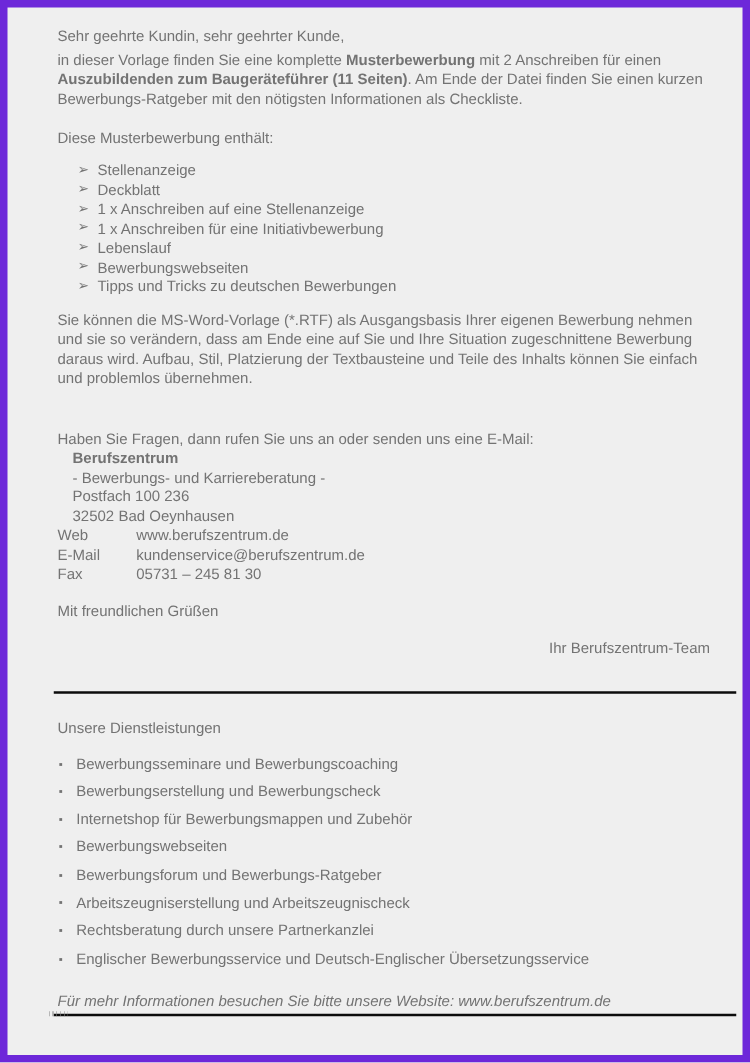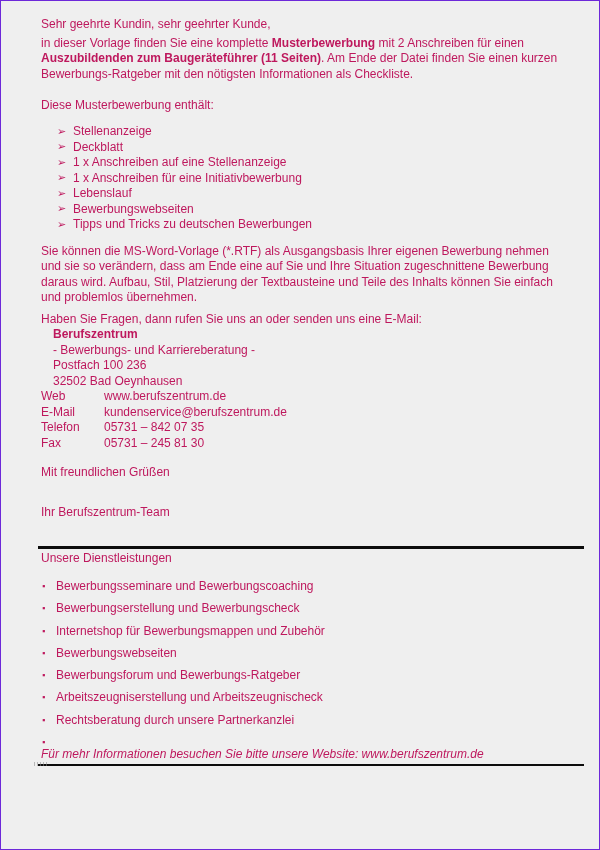--- a/index.html
+++ b/index.html
@@ -2,56 +2,56 @@
 <html lang="de"><head>
 <meta charset="utf-8">
 <style>
   html, body { margin: 0; padding: 0; background: #e8e8e8; }
   .page {
     position: relative;
     width: 600px;
     height: 850px;
     box-sizing: border-box;
     background: #efefef;
-    border: 1px solid #6d28d9;
+    border: 6px solid #6d28d9;
     font-family: "Liberation Sans", "DejaVu Sans", sans-serif;
     font-size: 12px;
     line-height: 15.5px;
-    color: #be185d;
+    color: #737373;
     overflow: hidden;
   }
   .content { position: absolute; left: 40px; top: 16px; width: 522px; }
   p, ul, div.block { margin: 0; padding: 0; }
   .b { font-weight: bold; }
 
   .salutation   { margin-top: 0; }
   .intro        { margin-top: 3px; }
   .contains-hd  { margin-top: 15.5px; }
 
   ul.contains-list { margin-top: 11px; list-style: none; }
   ul.contains-list li { position: relative; padding-left: 32px; }
   ul.contains-list .arrow { position: absolute; left: 16px; top: -0.5px; font-size: 11px; }
 
   .usage        { margin-top: 11px; }
-  .questions    { margin-top: 6px; }
+  .questions    { margin-top: 33px; }
 
   .company      { margin-top: 9px; }
   .company div  { margin: 0; padding-left: 12px; }
 
   .contact      { margin-top: 7px; }
   .contact-row .label { display: inline-block; width: 63px; }
 
   .closing      { margin-top: 14px; }
-  .signature    { margin-top: 24px; }
+  .signature    { margin-top: 14px; text-align: right; }
 
   .rule { height: 2.5px; background: #0c0c0c; width: 546px; margin-left: -3px; }
   .rule-top    { margin-top: 26px; }
   .rule-bottom { margin-top: 1px; }
 
-  .services-hd  { margin-top: 2px; }
+  .services-hd  { margin-top: 20px; }
   ul.services-list { margin-top: 13px; list-style: none; }
   ul.services-list li { position: relative; padding-left: 15px; margin-bottom: 6.8px; }
   ul.services-list .sq { position: absolute; left: 1px; top: 0; font-size: 9px; }
 
   .footer-line  { margin-top: 19px; font-style: italic; }
 
   
   .artifact {
     position: absolute; left: -7px; margin-top: -1px;
     width: 15px; height: 4px;
@@ -90,42 +90,41 @@
       <div class="b">Berufszentrum</div>
       <div>- Bewerbungs- und Karriereberatung -</div>
       <div>Postfach 100 236</div>
       <div>32502 Bad Oeynhausen</div>
     </div>
 
     <div class="block contact">
 
     <div class="contact-row"><span class="label">Web</span><span>www.berufszentrum.de</span></div>
         <div class="contact-row"><span class="label">E-Mail</span><span>kundenservice@berufszentrum.de</span></div>
-        <div class="contact-row"><span class="label">Telefon</span><span>05731 – 842 07 35</span></div>
         <div class="contact-row"><span class="label">Fax</span><span>05731 – 245 81 30</span></div>
       </div>
 
     <p class="closing">Mit freundlichen Grüßen</p>
 
     <p class="signature">Ihr Berufszentrum-Team</p>
 
     <div class="rule rule-top"></div>
 
     <p class="services-hd">Unsere Dienstleistungen</p>
 
     <ul class="services-list">
 
     <li><span class="sq">▪</span><span>Bewerbungsseminare und Bewerbungscoaching</span></li>
         <li><span class="sq">▪</span><span>Bewerbungserstellung und Bewerbungscheck</span></li>
         <li><span class="sq">▪</span><span>Internetshop für Bewerbungsmappen und Zubehör</span></li>
         <li><span class="sq">▪</span><span>Bewerbungswebseiten</span></li>
         <li><span class="sq">▪</span><span>Bewerbungsforum und Bewerbungs-Ratgeber</span></li>
         <li><span class="sq">▪</span><span>Arbeitszeugniserstellung und Arbeitszeugnischeck</span></li>
         <li><span class="sq">▪</span><span>Rechtsberatung durch unsere Partnerkanzlei</span></li>
-        <li><span class="sq">▪</span></li>
+        <li><span class="sq">▪</span><span>Englischer Bewerbungsservice und Deutsch-Englischer Übersetzungsservice</span></li>
       </ul>
 
     <p class="footer-line">Für mehr Informationen besuchen Sie bitte unsere Website: www.berufszentrum.de</p>
 
     <div class="artifact"></div>
     <div class="rule rule-bottom"></div>
 
   </div>
 </div>
 

